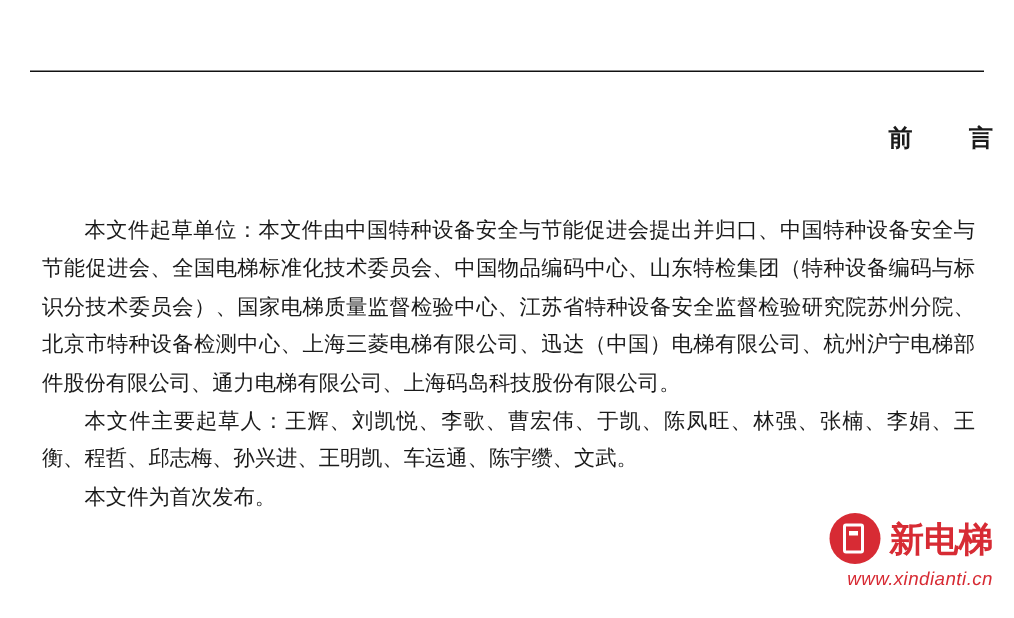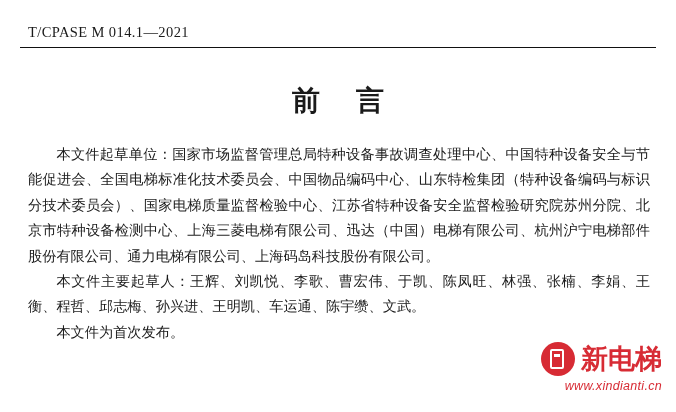--- a/index.html
+++ b/index.html
@@ -37,26 +37,26 @@
     left: 20px;
     width: 636px;
     height: 1px;
     background: #111111;
   }
   .title {
     position: absolute;
     top: 82px;
     left: 0;
     width: 676px;
-    text-align: center;
-    font-size: 28px;
+    text-align: right;
+    font-size: 16px;
     font-weight: bold;
     letter-spacing: 14px;
     text-indent: 14px;
-    font-family: Liberation Sans, sans-serif;
+    font-family: Liberation Mono, monospace;
   }
   .body-text {
     position: absolute;
     top: 142px;
     left: 28px;
     width: 622px;
     font-size: 14.2px;
     line-height: 25.4px;
     text-align: justify;
     text-justify: inter-ideograph;
@@ -104,21 +104,21 @@
     content: "";
     position: absolute;
     left: 13px;
     top: 12px;
     width: 6px;
     height: 2.5px;
     background: #ffffff;
     z-index: 2;
   }
   .wm-text {
-    font-size: 27px;
+    font-size: 23px;
     font-weight: bold;
     color: #d6232c;
     font-family: "Liberation Sans", sans-serif;
     letter-spacing: 0px;
     line-height: 1;
     text-shadow: 0 1px 0 rgba(255,255,255,0.6);
   }
   .wm-url {
     text-align: right;
     font-size: 12.5px;
@@ -127,28 +127,27 @@
     margin-top: 3px;
     letter-spacing: 0.3px;
     font-style: italic;
   }
 </style>
 </head>
 <body>
 
 <div class="page">
 
-  <div class="header-code">T/CPASE M 014.1—2021</div>
 
   <div class="rule"></div>
 
   <div class="title">前  言</div>
 
   <div class="body-text">
-    <p class="para">本文件起草单位：国家市场监督管理总局特种设备事故调查处理中心、中国特种设备安全与节能促进会、全国电梯标准化技术委员会、中国物品编码中心、山东特检集团（特种设备编码与标识分技术委员会）、国家电梯质量监督检验中心、江苏省特种设备安全监督检验研究院苏州分院、北京市特种设备检测中心、上海三菱电梯有限公司、迅达（中国）电梯有限公司、杭州沪宁电梯部件股份有限公司、通力电梯有限公司、上海码岛科技股份有限公司。</p>
+    <p class="para">本文件起草单位：本文件由中国特种设备安全与节能促进会提出并归口、中国特种设备安全与节能促进会、全国电梯标准化技术委员会、中国物品编码中心、山东特检集团（特种设备编码与标识分技术委员会）、国家电梯质量监督检验中心、江苏省特种设备安全监督检验研究院苏州分院、北京市特种设备检测中心、上海三菱电梯有限公司、迅达（中国）电梯有限公司、杭州沪宁电梯部件股份有限公司、通力电梯有限公司、上海码岛科技股份有限公司。</p>
     <p class="para">本文件主要起草人：王辉、刘凯悦、李歌、曹宏伟、于凯、陈凤旺、林强、张楠、李娟、王衡、程哲、邱志梅、孙兴进、王明凯、车运通、陈宇缵、文武。</p>
     <p class="para">本文件为首次发布。</p>
   </div>
 
   <div class="watermark">
     <div class="wm-row">
       <span class="wm-logo"></span>
       <span class="wm-text">新电梯</span>
     </div>
     <div class="wm-url">www.xindianti.cn</div>

